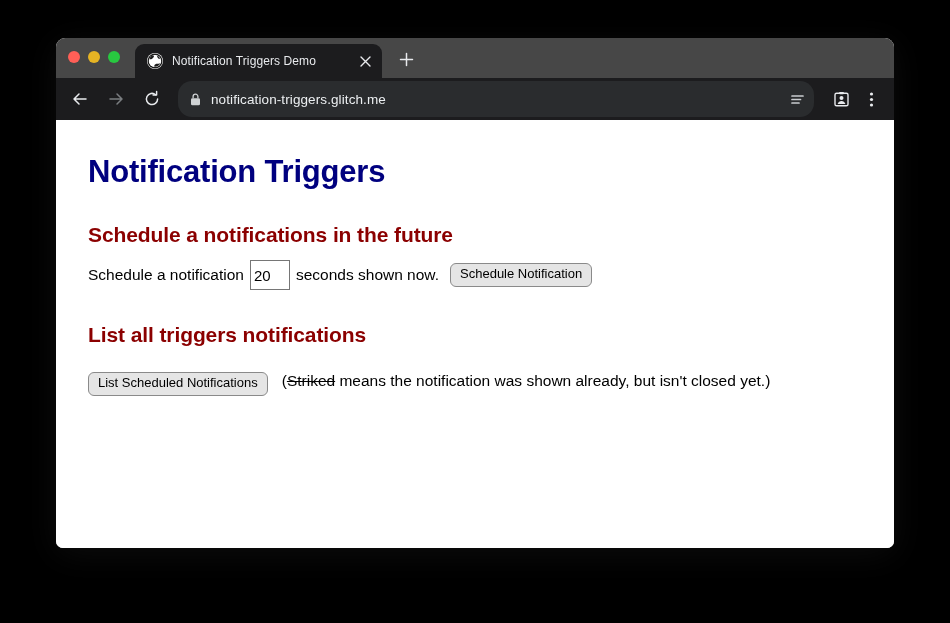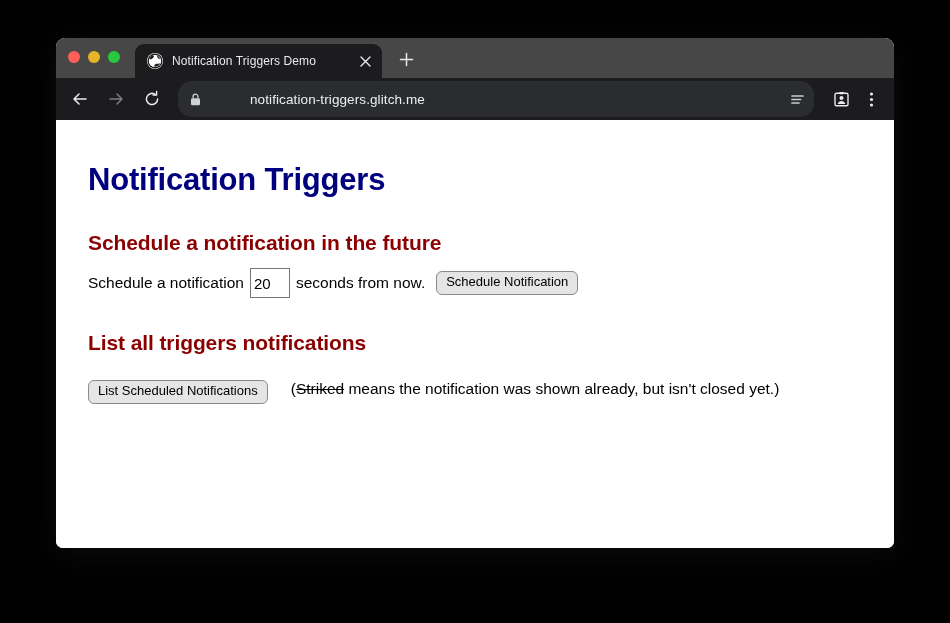--- a/index.html
+++ b/index.html
@@ -147,21 +147,20 @@
     height: 36px;
     background: #2a2c2e;
     border-radius: 14px;
     display: flex;
     align-items: center;
     padding: 0 6px 0 12px;
     box-sizing: border-box;
     margin-left: 4px;
     margin-right: 10px;
     max-width: 656px;
-    gap: 39px;
   }
   .lock { flex: none; display: flex; align-items: center; color: #cfd2d4; }
   .url {
     color: #eceff1;
     font-size: 13.5px;
     margin-left: 10px;
     white-space: nowrap;
     overflow: hidden;
     flex: 1 1 auto;
     letter-spacing: 0.1px;
@@ -186,21 +185,21 @@
   
   .viewport {
     background: #ffffff;
     height: 428px;
     padding: 0;
     overflow: hidden;
     position: relative;
   }
 
   .page {
-    padding: 20px 32px 0 32px;
+    padding: 12px 32px 0 32px;
     font-size: 16px;
     color: #000000;
     font-family: "Liberation Sans", sans-serif;
   }
 
   h1.title {
     color: #00007f;
     font-size: 31px;
     font-weight: bold;
     margin: 22px 0 0 0;
@@ -249,21 +248,21 @@
     white-space: nowrap;
   }
 
   .btn-schedule { margin-left: 11px; }
 
   .row-list {
     margin-top: 25px;
     display: flex;
     font-size: 15.5px;
   }
-  .legend { margin-left: 23px; white-space: nowrap; }
+  .legend { margin-left: 14px; white-space: nowrap; }
   .striked { text-decoration: line-through; }
 
   table.sched {
     margin-top: 22px;
     border-collapse: collapse;
     table-layout: fixed;
     font-size: 15.5px;
   }
   table.sched th {
     border: 1px solid #e0e0e0;
@@ -372,26 +371,26 @@
           <circle cx="2.5" cy="14" r="1.6" fill="currentColor"></circle>
         </svg>
       </div>
     </div>
 
     <div class="viewport">
       <div class="page">
 
         <h1 class="title">Notification Triggers</h1>
 
-        <h2 class="subhead">Schedule a notification in the future</h2>
+        <h2 class="subhead">Schedule a notifications in the future</h2>
 
         <div class="row-schedule">
           <span>Schedule a notification</span>
           <input class="num-input" type="text" value="20" style="">
-          <span>seconds from now.</span>
+          <span>seconds shown now.</span>
           <button class="btn btn-schedule">Schedule Notification</button>
         </div>
 
         <h2 class="subhead">List all triggers notifications</h2>
 
         <div class="row-list">
           <button class="btn">List Scheduled Notifications</button>
           <span class="legend"><span>(</span><span class="striked">Striked</span><span> means the notification was shown already, but isn't closed yet.)</span></span>
         </div>
 

